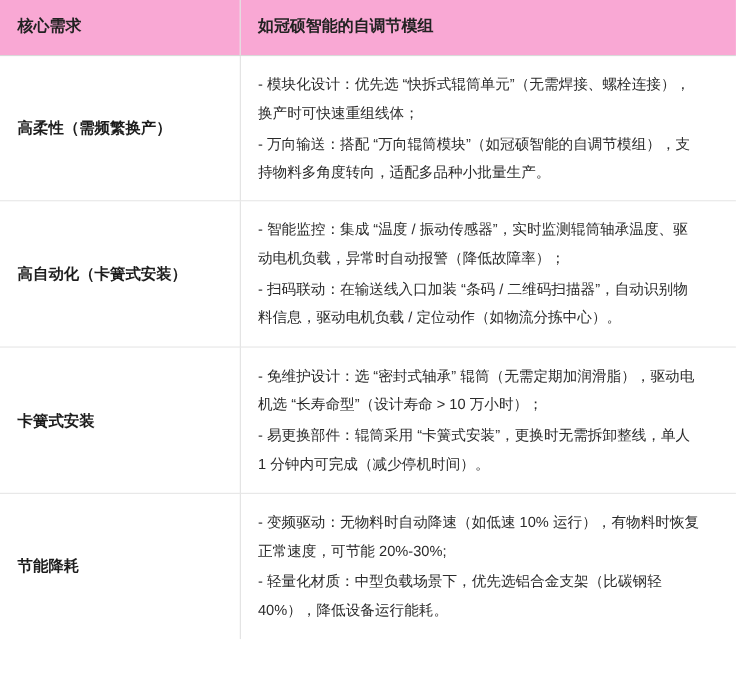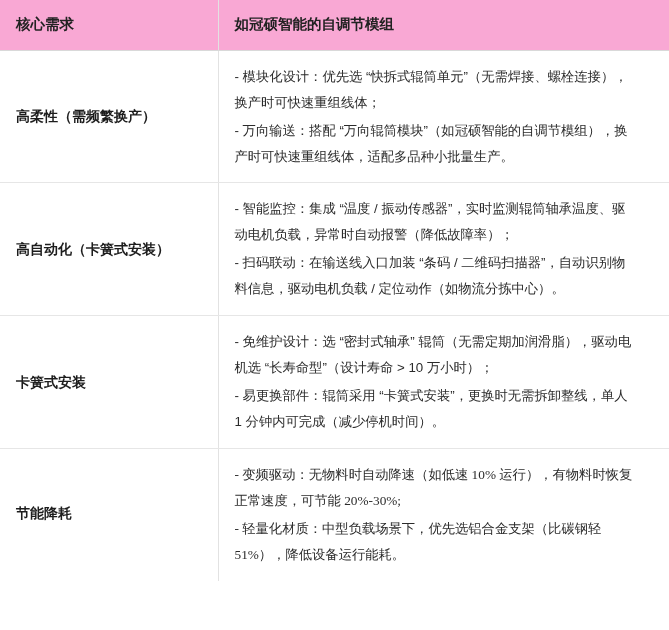--- a/index.html
+++ b/index.html
@@ -53,21 +53,20 @@
   table.req-table tbody td.cell-need {
     border-right: 1px solid #e2e2e2;
     font-weight: bold;
     font-size: 14px;
     color: #1d1d1d;
     line-height: 1.6;
     margin-left: 16px;
   }
   table.req-table tbody tr:last-child td {
     border-bottom: none;
-    font-family: Liberation Serif, serif;
   }
   .bullet-line {
     margin: 0 15px 2px 0;
     text-indent: 0;
   }
   .bullet-line:last-child { margin-bottom: 0; }
 </style>
 </head>
 <body>
 
@@ -81,39 +80,39 @@
       <tr>
         <th class="th-need">核心需求</th>
         <th class="th-rec">如冠硕智能的自调节模组</th>
       </tr>
     </thead>
     <tbody>
       <tr>
         <td class="cell-need">高柔性（需频繁换产）</td>
         <td class="cell-rec">
           <p class="bullet-line">- 模块化设计：优先选 “快拆式辊筒单元”（无需焊接、螺栓连接），换产时可快速重组线体；</p>
-          <p class="bullet-line">- 万向输送：搭配 “万向辊筒模块”（如冠硕智能的自调节模组），换产时可快速重组线体，适配多品种小批量生产。</p>
+          <p class="bullet-line">- 万向输送：搭配 “万向辊筒模块”（如冠硕智能的自调节模组），支持物料多角度转向，适配多品种小批量生产。</p>
         </td>
       </tr>
       <tr>
         <td class="cell-need">高自动化（卡簧式安装）</td>
         <td class="cell-rec">
           <p class="bullet-line">- 智能监控：集成 “温度 / 振动传感器”，实时监测辊筒轴承温度、驱动电机负载，异常时自动报警（降低故障率）；</p>
           <p class="bullet-line">- 扫码联动：在输送线入口加装 “条码 / 二维码扫描器”，自动识别物料信息，驱动电机负载 / 定位动作（如物流分拣中心）。</p>
         </td>
       </tr>
       <tr>
         <td class="cell-need">卡簧式安装</td>
         <td class="cell-rec">
           <p class="bullet-line">- 免维护设计：选 “密封式轴承” 辊筒（无需定期加润滑脂），驱动电机选 “长寿命型”（设计寿命 &gt; 10 万小时）；</p>
           <p class="bullet-line">- 易更换部件：辊筒采用 “卡簧式安装”，更换时无需拆卸整线，单人 1 分钟内可完成（减少停机时间）。</p>
         </td>
       </tr>
       <tr>
         <td class="cell-need">节能降耗</td>
         <td class="cell-rec">
           <p class="bullet-line">- 变频驱动：无物料时自动降速（如低速 10% 运行），有物料时恢复正常速度，可节能 20%-30%;</p>
-          <p class="bullet-line">- 轻量化材质：中型负载场景下，优先选铝合金支架（比碳钢轻 51%），降低设备运行能耗。</p>
+          <p class="bullet-line">- 轻量化材质：中型负载场景下，优先选铝合金支架（比碳钢轻 40%），降低设备运行能耗。</p>
         </td>
       </tr>
     </tbody>
   </table>
 </div>
 
 </body></html>

